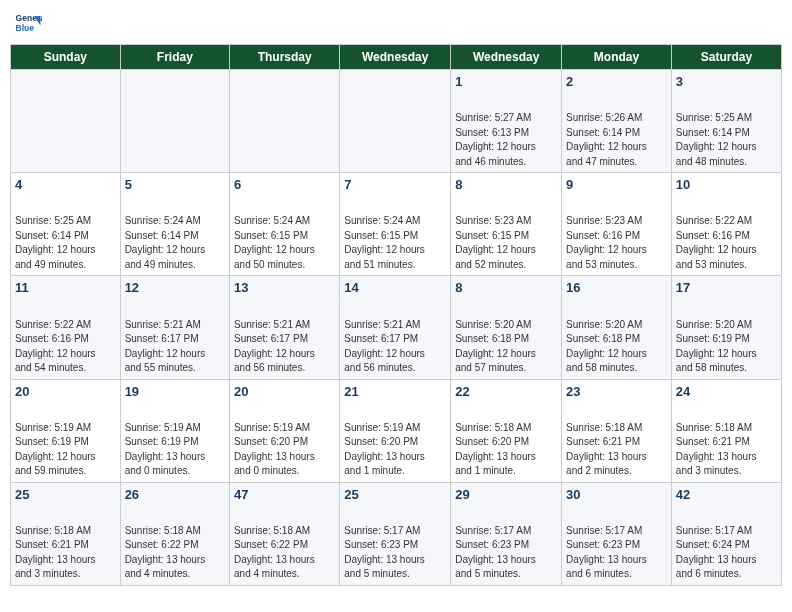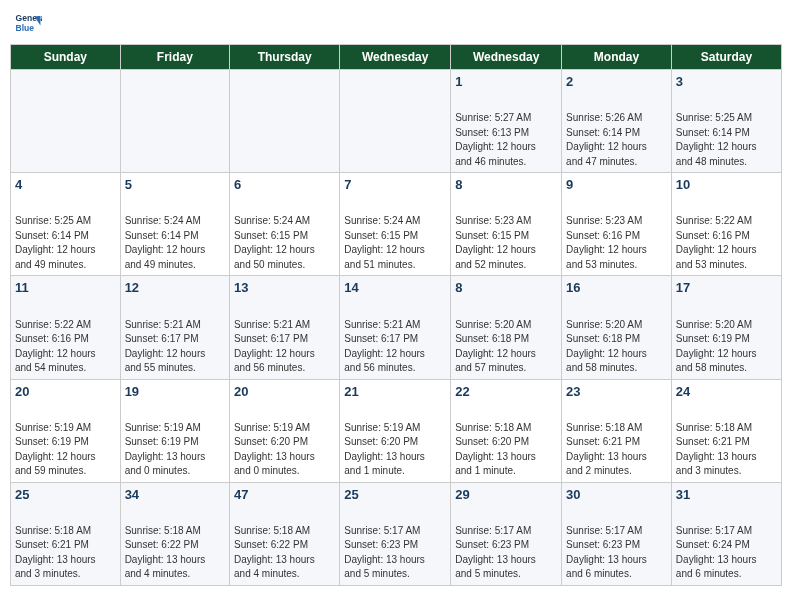--- a/index.html
+++ b/index.html
@@ -297,21 +297,21 @@
       </tr>
       <tr>
         <td>
           <span class="day-number">25</span>
           <div class="day-info" style="white-space: pre-line;">Sunrise: 5:18 AM
 Sunset: 6:21 PM
 Daylight: 13 hours
 and 3 minutes.</div>
         </td>
         <td>
-          <span class="day-number">34</span>
+          <span class="day-number">26</span>
           <div class="day-info" style="white-space: pre-line;">Sunrise: 5:18 AM
 Sunset: 6:22 PM
 Daylight: 13 hours
 and 4 minutes.</div>
         </td>
         <td>
           <span class="day-number">47</span>
           <div class="day-info" style="white-space: pre-line;">Sunrise: 5:18 AM
 Sunset: 6:22 PM
 Daylight: 13 hours
@@ -332,21 +332,21 @@
 and 5 minutes.</div>
         </td>
         <td>
           <span class="day-number">30</span>
           <div class="day-info" style="white-space: pre-line;">Sunrise: 5:17 AM
 Sunset: 6:23 PM
 Daylight: 13 hours
 and 6 minutes.</div>
         </td>
         <td>
-          <span class="day-number">31</span>
+          <span class="day-number">42</span>
           <div class="day-info" style="white-space: pre-line;">Sunrise: 5:17 AM
 Sunset: 6:24 PM
 Daylight: 13 hours
 and 6 minutes.</div>
         </td>
       </tr>
     </tbody>
 </table>
 
 </body></html>

